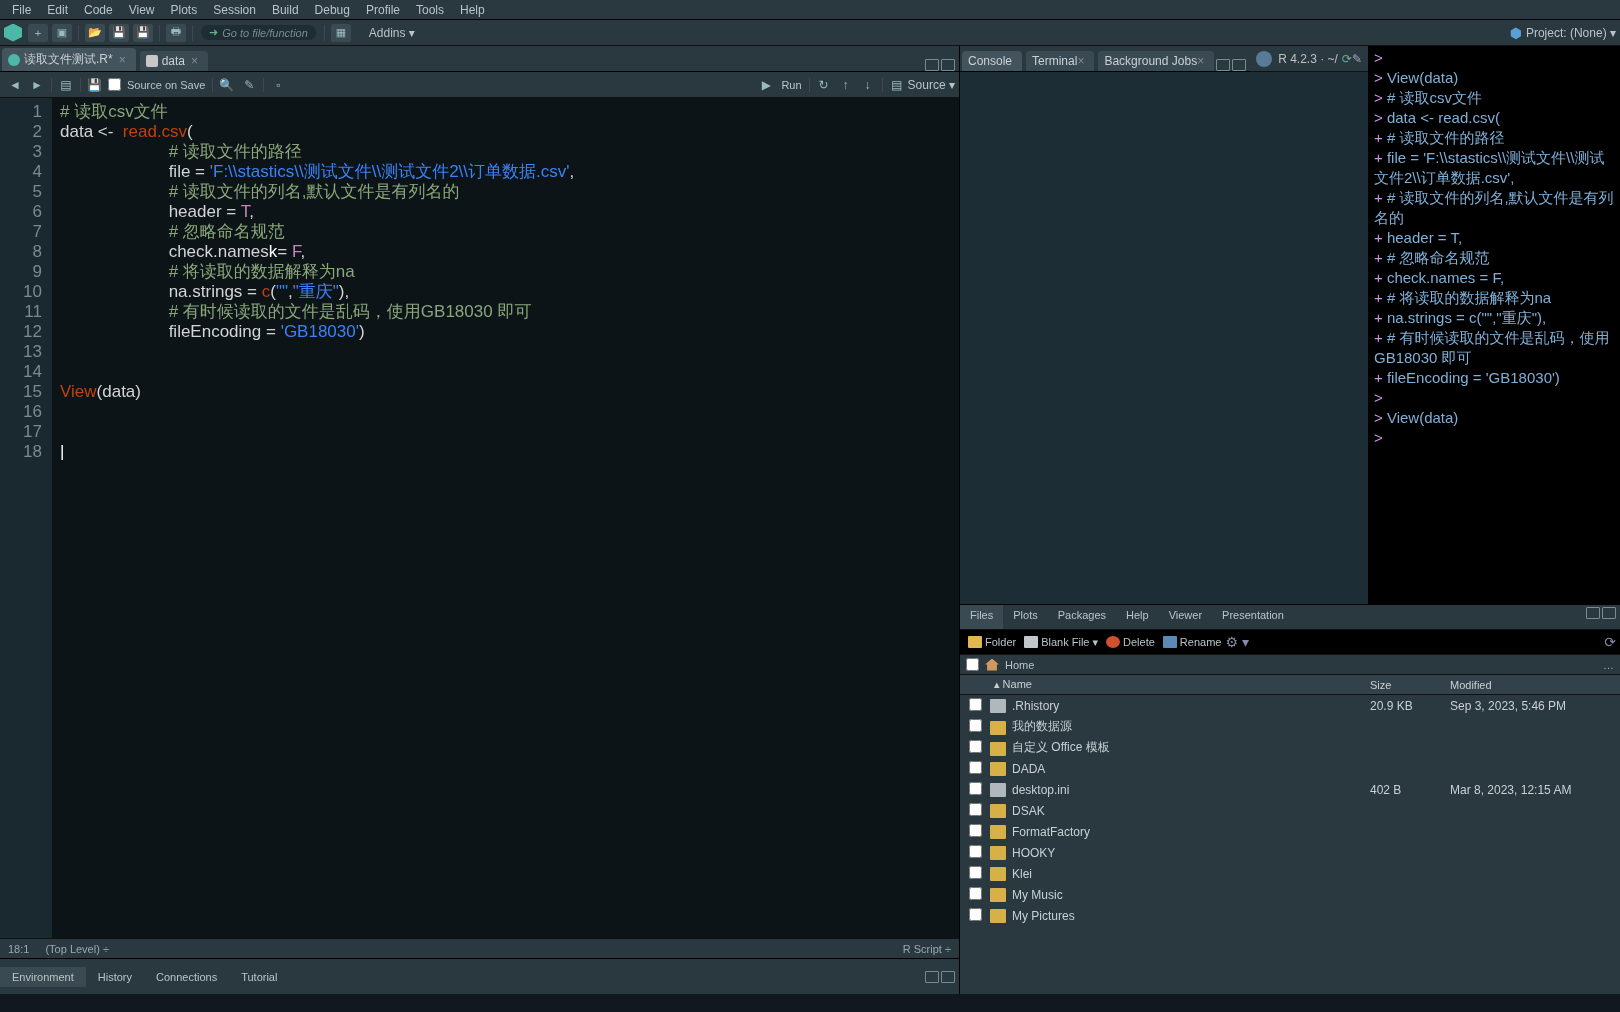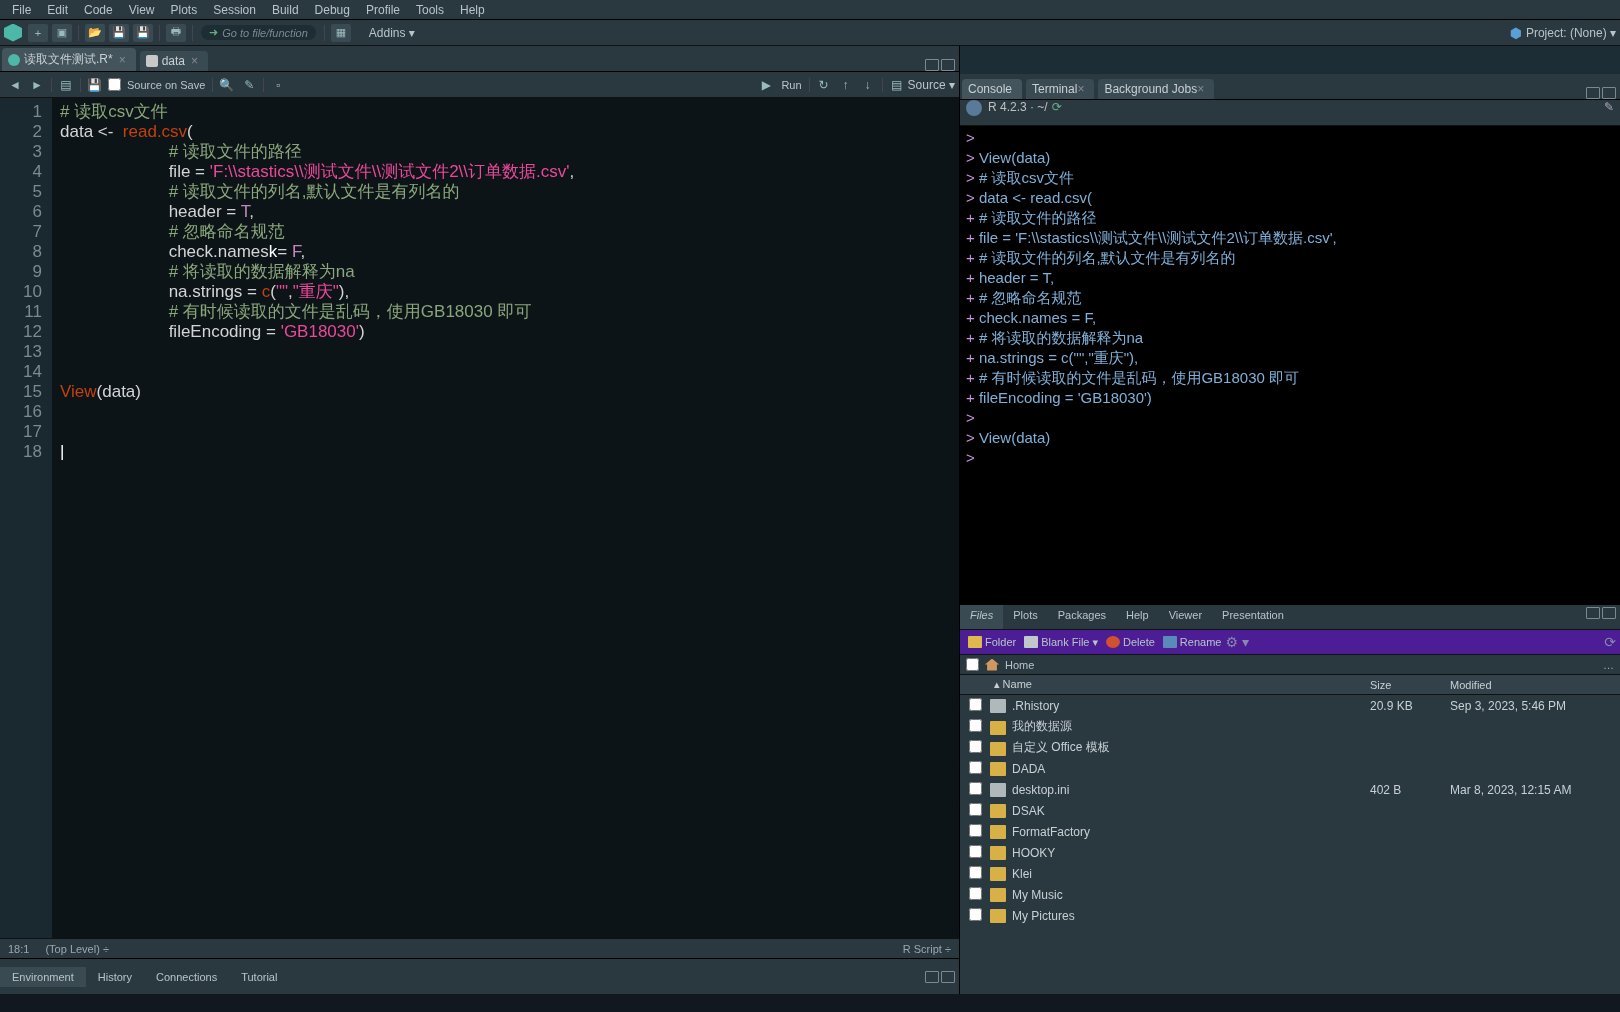--- a/index.html
+++ b/index.html
@@ -43,49 +43,49 @@
 .run-ico { color:#5fd080; }
 .source-btn { color:#b8c4c8; display:flex; align-items:center; }
 
 
 .editor { flex:1; display:flex; background:#0c1418; overflow:hidden; font-family:"Consolas","Courier New",monospace; font-size:17px; line-height:20px; }
 .gutter { width:52px; background:#1a282f; color:#7a8a92; text-align:right; padding:4px 10px 0 0; }
 .code { flex:1; padding:4px 0 0 8px; white-space:pre; color:#d4d4d4; }
 .c-comment { color:#8aa67a; }
 .c-kw { color:#c2410c; }
 .c-id { color:#d4d4d4; }
-.c-str { color:#ec4899; }
+.c-str { color:#3b82f6; }
 .c-op { color:#d4d4d4; }
 .c-const { color:#c586c0; }
 .cursor-mark { color:#fff; }
 
 
 .ed-status { height:20px; background:#2a3940; display:flex; align-items:center; padding:0 8px; color:#9aa8ae; font-size:11px; border-top:1px solid #111; }
 .ed-status .right { margin-left:auto; }
 
 
 .bl-tabs { height:36px; background:#2a3940; display:flex; align-items:center; border-top:1px solid #000; }
 .bl-tabs .t { padding:4px 12px; color:#b8c4c8; font-size:11px; }
 .bl-tabs .t.active { background:#3a4a52; }
 
 
-.console-wrap { flex:1; display:flex; flex-direction:column;margin-top:28px; }
-.console-tb { height:26px; background:#2a3940; display:flex; align-items:flex-start; padding:0 6px; border-bottom:1px solid #111; }
+.console-wrap { flex:1; display:flex; flex-direction:row; }
+.console-tb { height:26px; background:#2a3940; display:flex; align-items:center; padding:0 6px; border-bottom:1px solid #111; }
 .console-tb .rlogo { width:16px; height:16px; border-radius:50%; background:#5a7a9a; margin-right:6px; }
 .console { flex:1; background:#000; font-family:"Consolas","Courier New",monospace; font-size:15px; line-height:20px; padding:2px 6px; overflow:hidden; color:#c896e0; }
 .console .p { color:#c896e0; }
 .console .cmd { color:#7fb0d8; }
 .clean-ico { margin-left:auto; color:#aab; }
 
 
 .files-wrap { display:flex; flex-direction:column; height: 390px; border-top:1px solid #000; }
 .files-tabs { height:24px; background:#2a3940; display:flex; }
 .files-tabs .t { padding:4px 10px; color:#b8c4c8; font-size:11px; }
-.files-tabs .t.active { background:#3a4a52;font-style:italic; }
-.files-tb { height:26px; background:#4c1d95; display:flex; align-items:center; padding:0 4px; border-bottom:1px solid #111; border-top:1px solid #111; }
+.files-tabs .t.active { background:#3a4a52; }
+.files-tb { height:26px; background:#000000; display:flex; align-items:center; padding:0 4px; border-bottom:1px solid #111; border-top:1px solid #111; }
 .files-tb .btn { display:flex; align-items:center; color:#b8c4c8; font-size:11px; margin:0 4px; }
 .files-tb .btn .i { width:14px; height:12px; margin-right:3px; display:inline-block; }
 .i-folder { background:#e0b850; border-radius:1px; }
 .i-file { background:#c0c8cc; border-radius:1px; }
 .i-del { background:#d05030; border-radius:50%; }
 .i-ren { background:#5a8ab8; border-radius:1px; }
 .i-gear { color:#88a; font-size:14px; }
 .i-ref { color:#88a; font-size:14px; margin-left:auto; }
 .breadcrumb { height:20px; background:#2a3940; display:flex; align-items:center; padding:0 6px; font-size:11px; color:#b8c4c8; border-bottom:1px solid #111; }
 .breadcrumb .home { width:14px; height:12px; background:#d09860; clip-path:polygon(50% 0,100% 50%,85% 50%,85% 100%,15% 100%,15% 50%,0 50%); margin-right:6px; }

